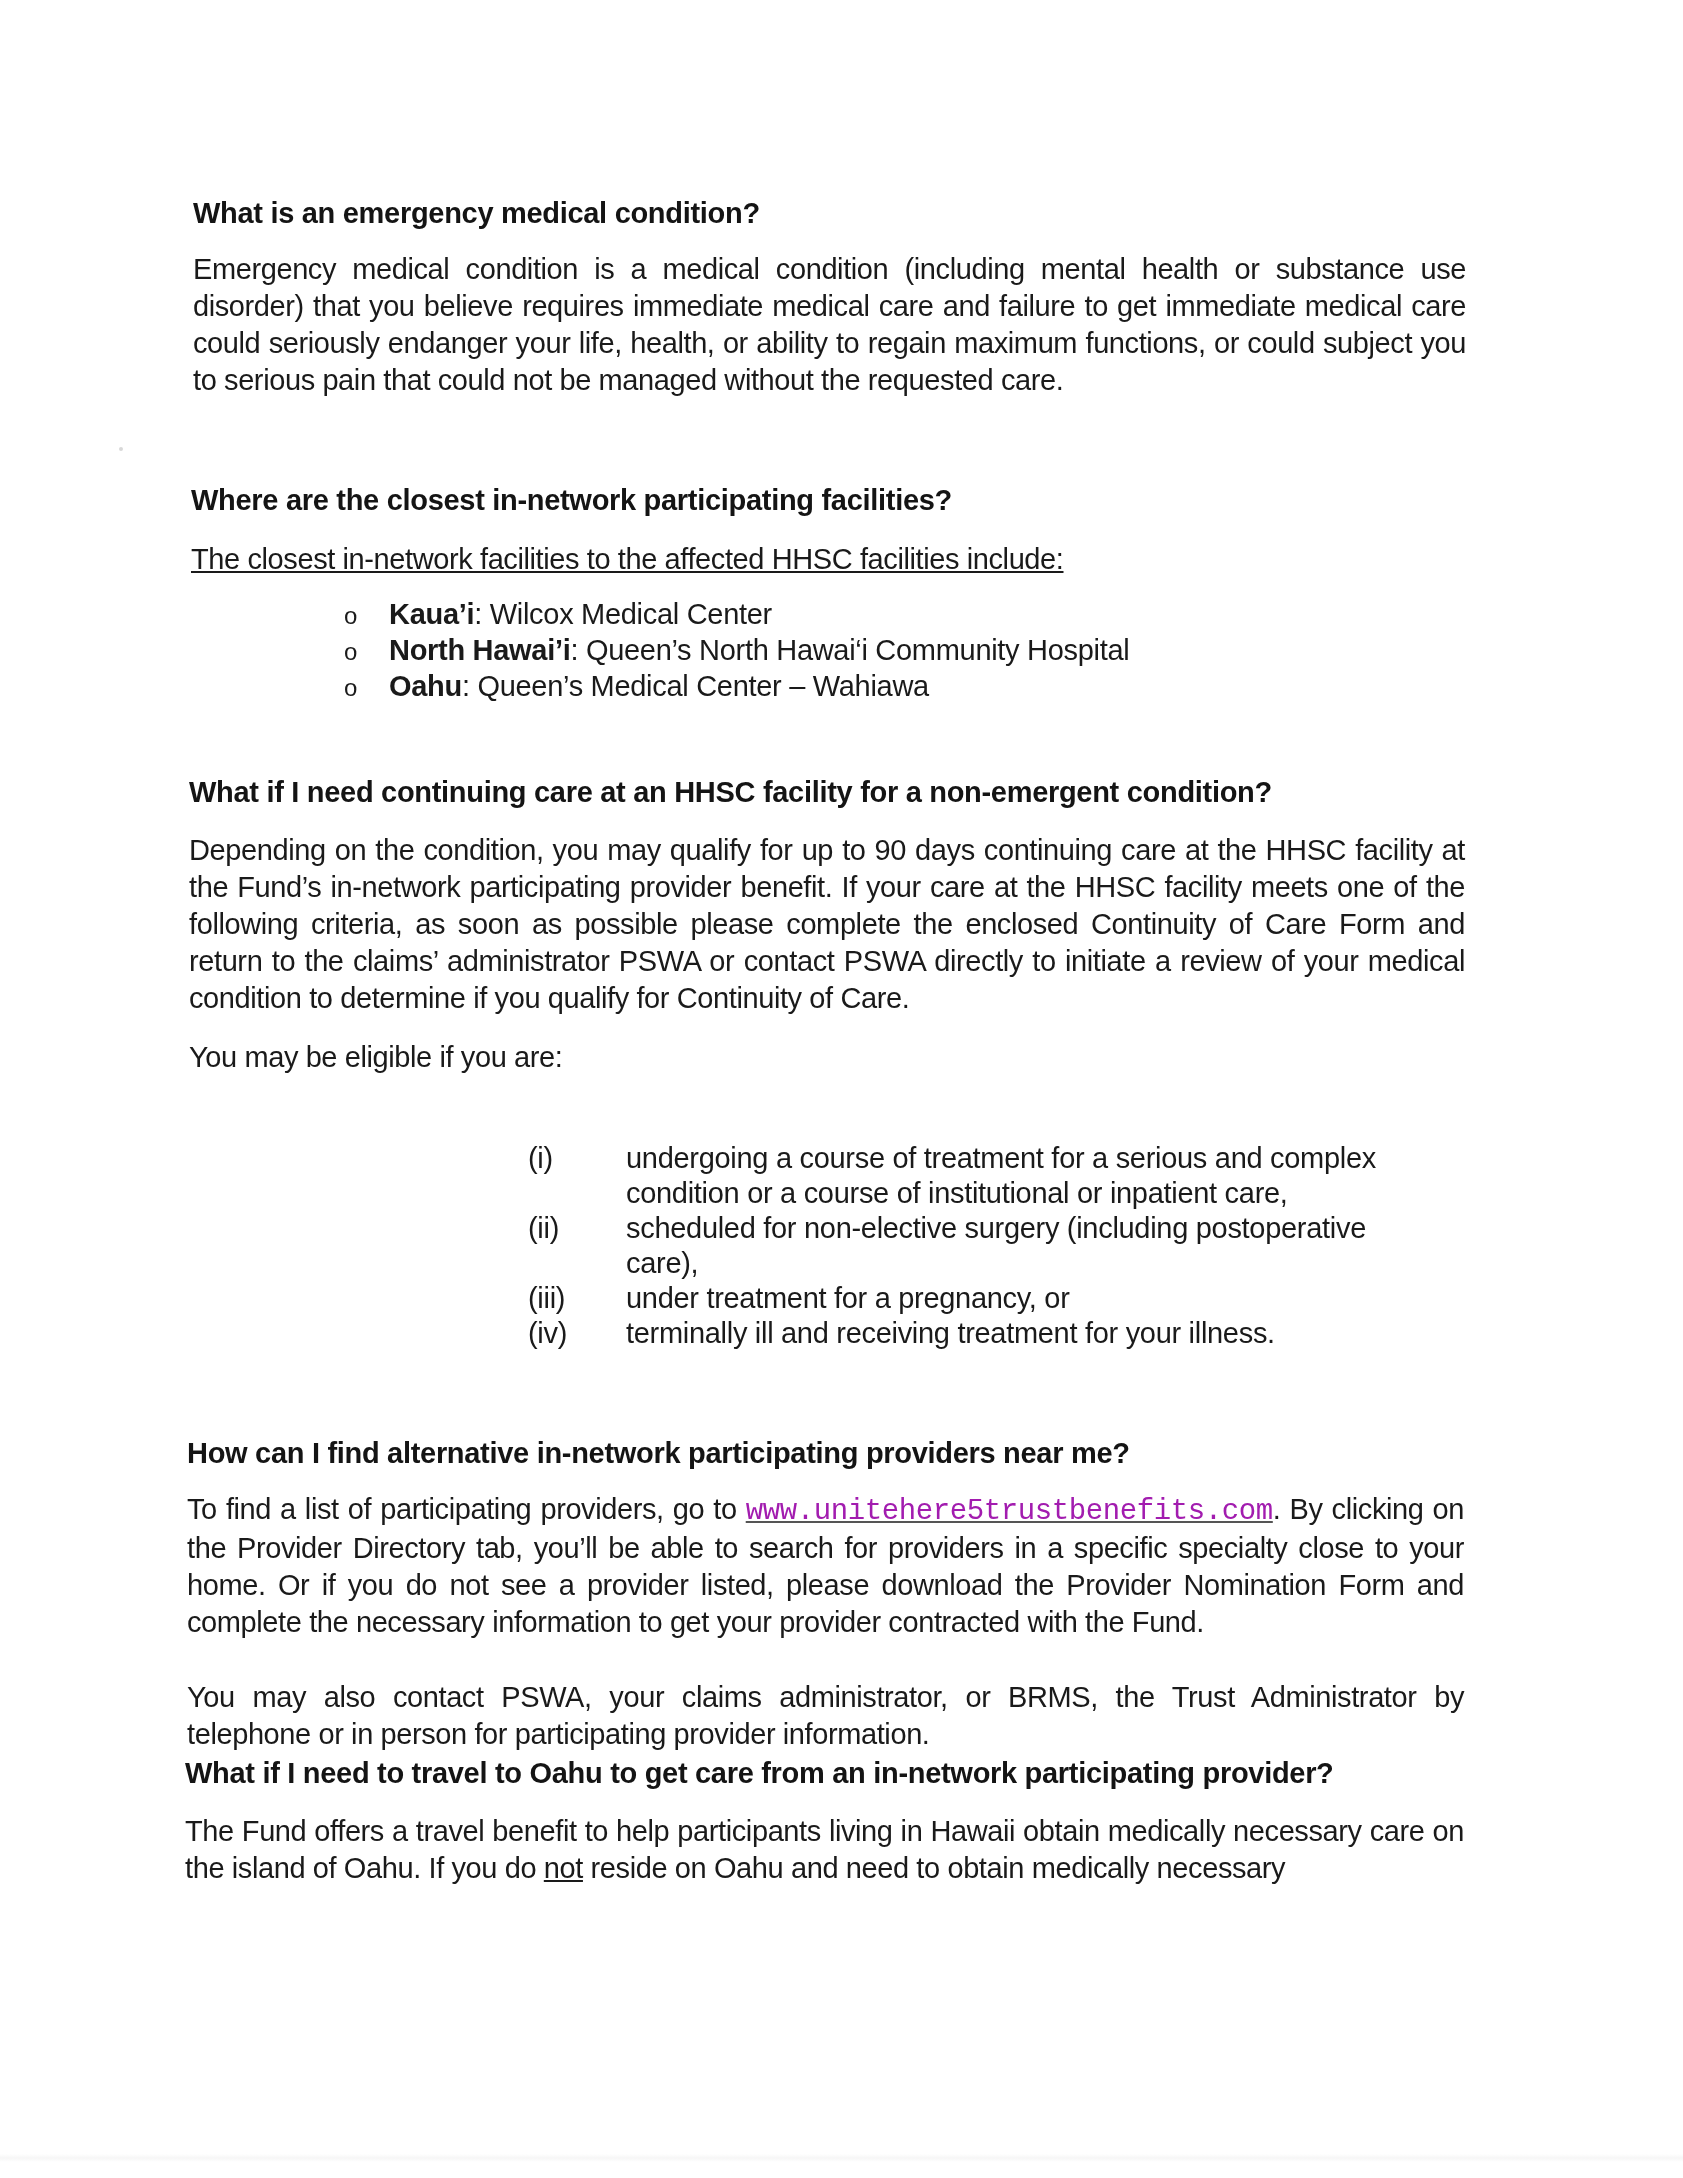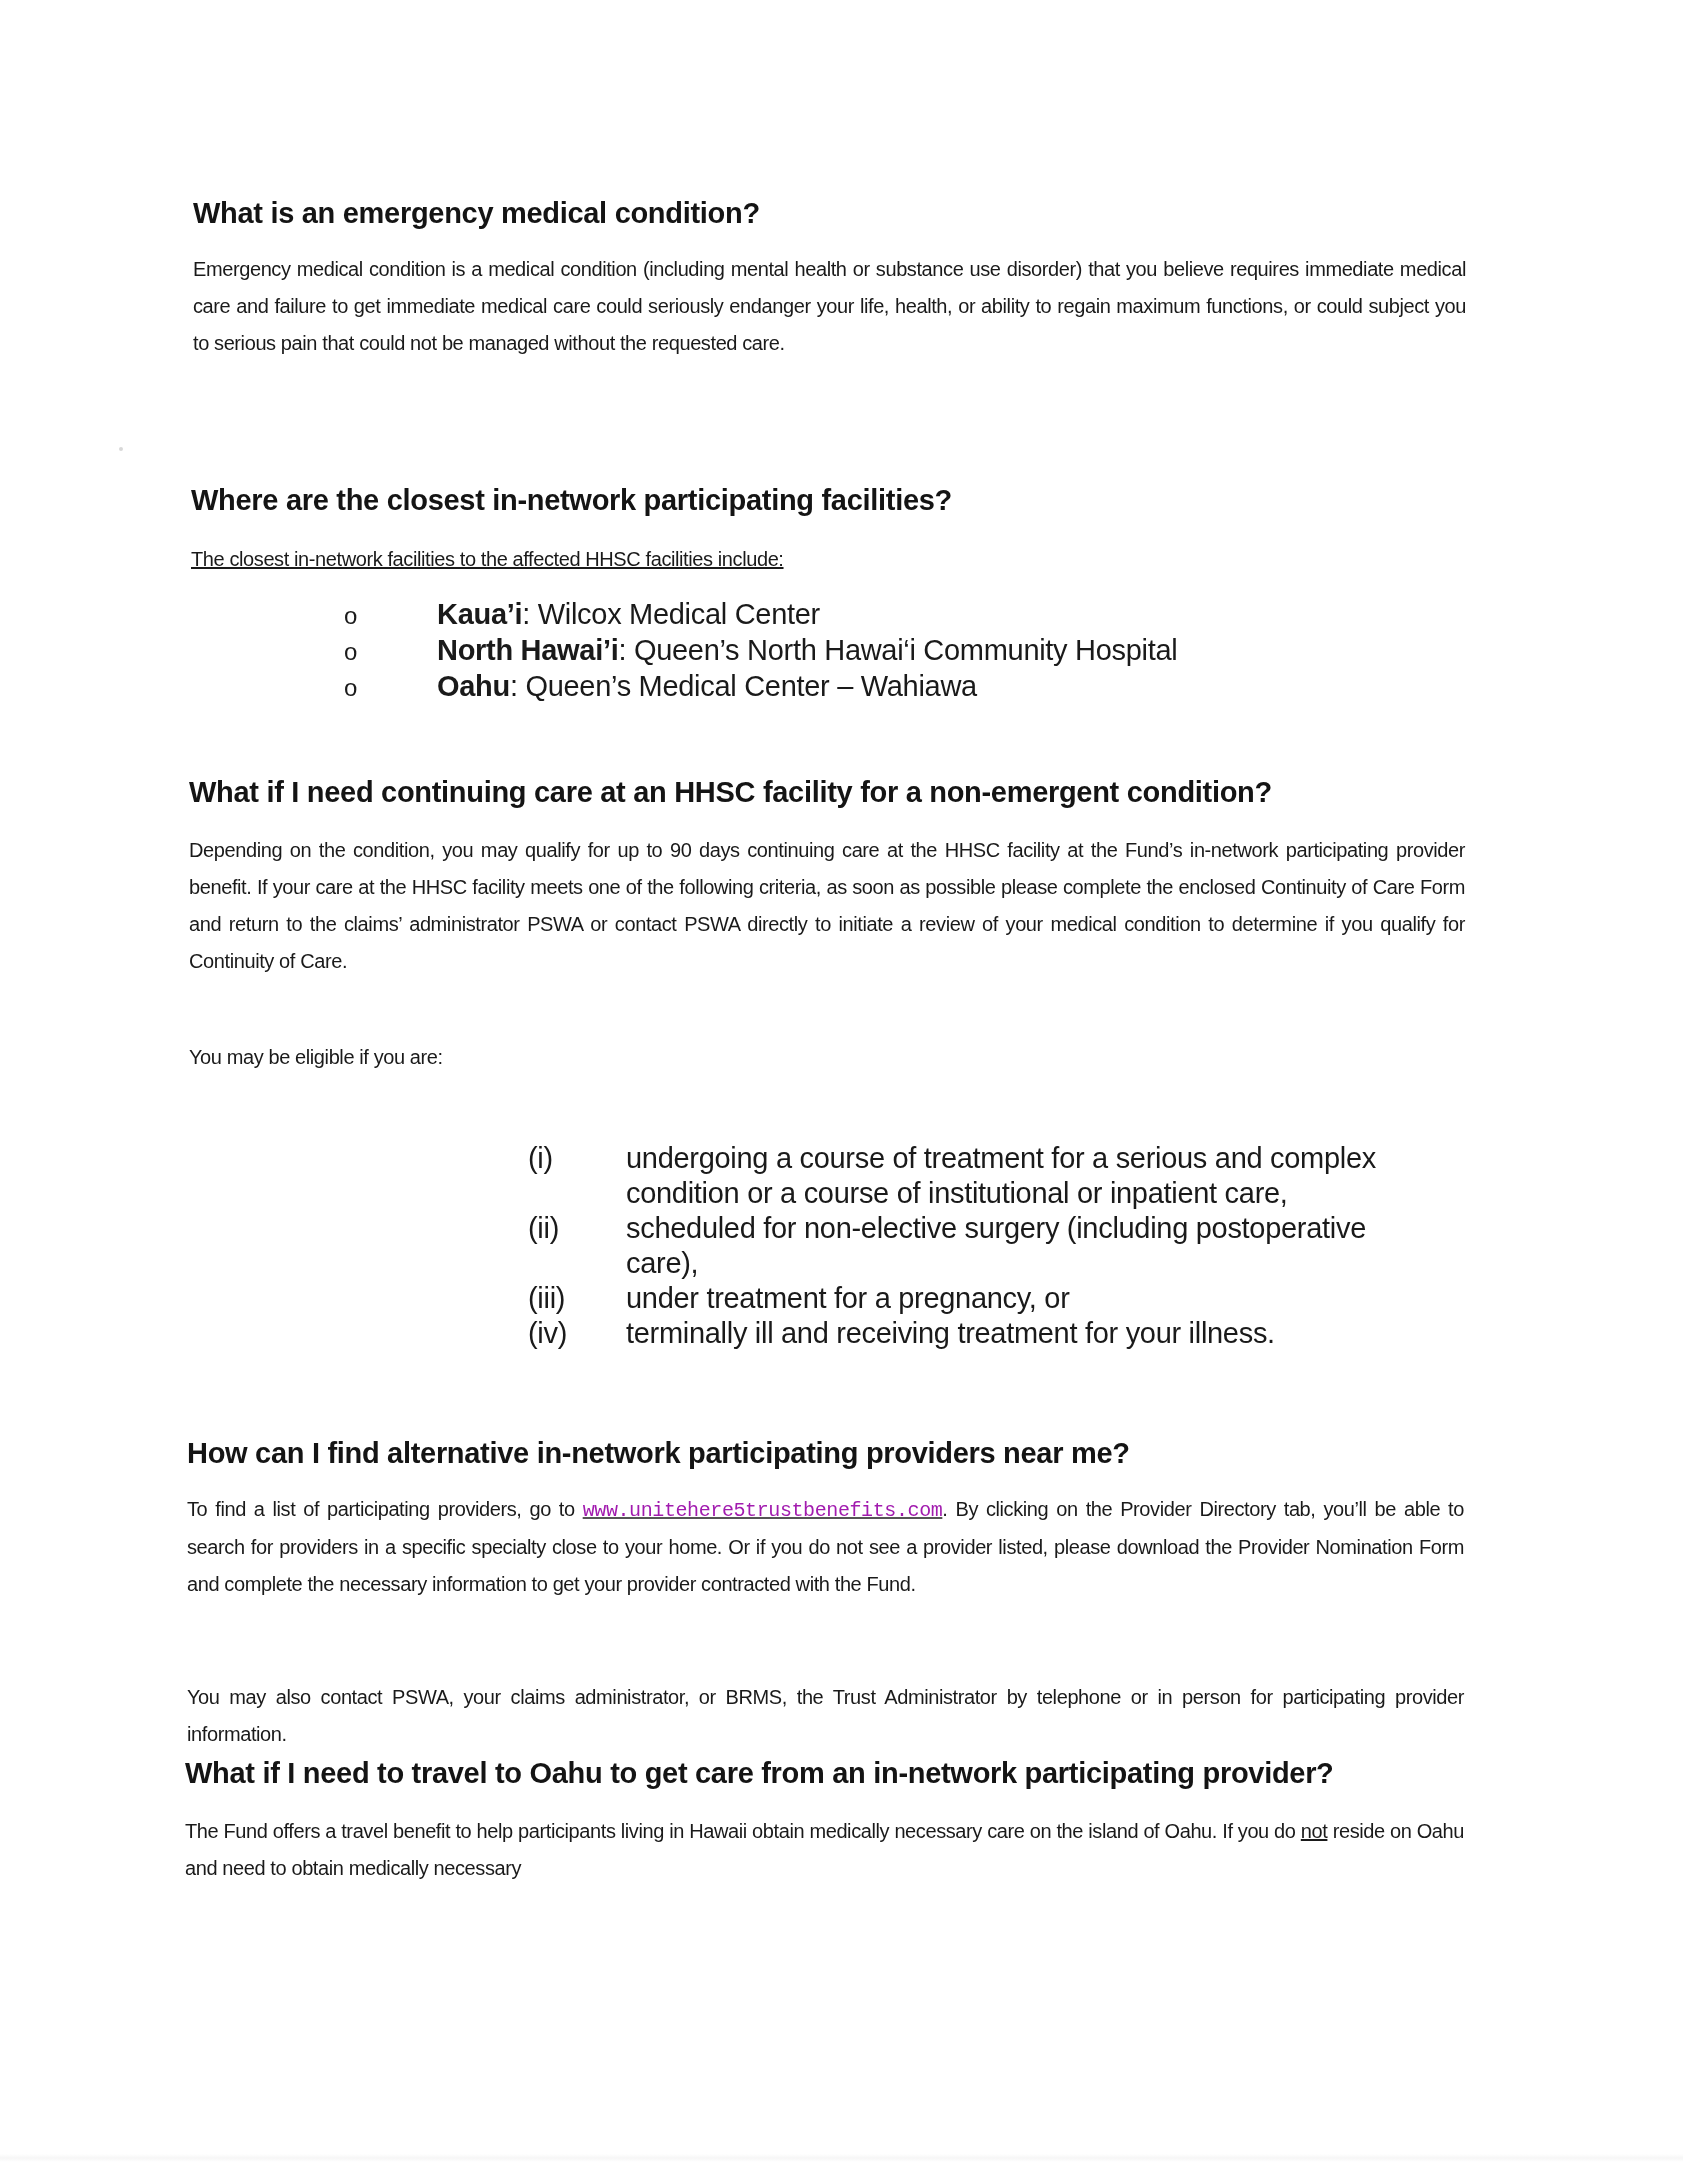--- a/index.html
+++ b/index.html
@@ -23,21 +23,21 @@
   }
   .abs { position: absolute; }
   .heading {
     font-weight: bold;
     font-size: 29px;
     letter-spacing: -0.3px;
     white-space: nowrap;
     color: #141414;
   }
   .para {
-    font-size: 20px;
+    font-size: 29px;
     line-height: 37px;
     text-align: justify;
     text-align-last: left;
     letter-spacing: -0.4px;
     color: #1a1a1a;
   }
   .para.single { white-space: nowrap; }
   .bullets {
     font-size: 29px;
     line-height: 35px;
@@ -46,21 +46,21 @@
   .bullet-row {
     display: flex;
     align-items: baseline;
     white-space: nowrap;
   }
   .bullet-mark {
     width: 45px;
     flex: 0 0 45px;
     font-size: 24px;
   }
-  .bullet-key { font-weight: bold; margin-left: 48px; }
+  .bullet-key { font-weight: bold; }
   .criteria {
     font-size: 29px;
     line-height: 35px;
     letter-spacing: -0.3px;
   }
   .crit-row {
     display: flex;
     align-items: flex-start;
   }
   .crit-num {

